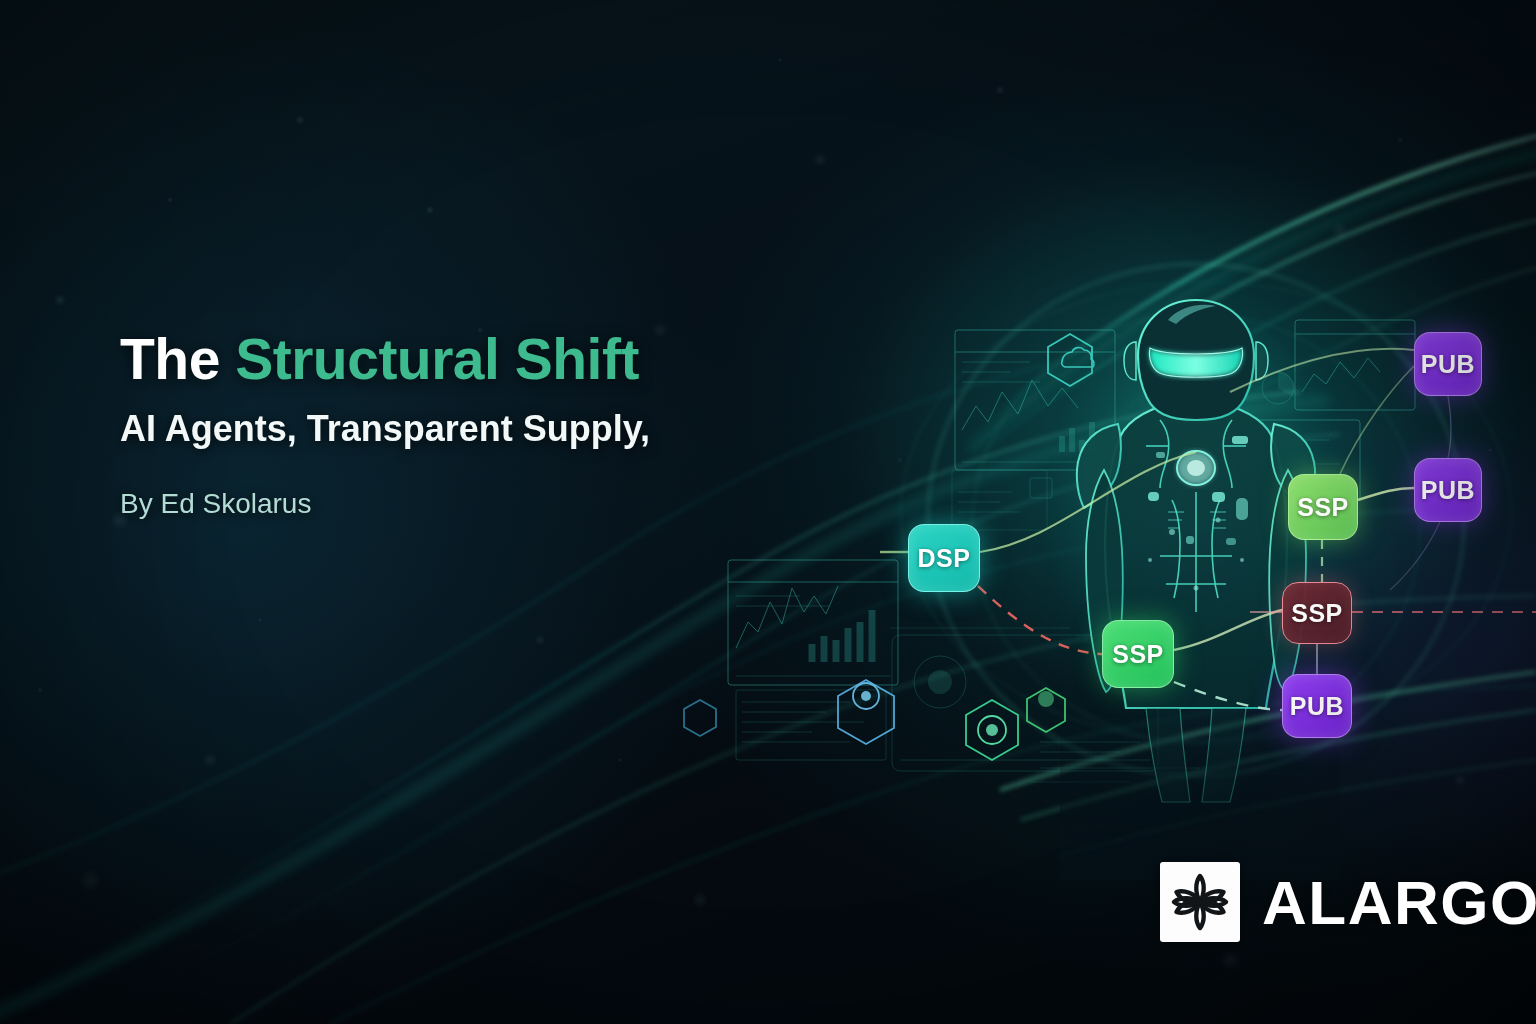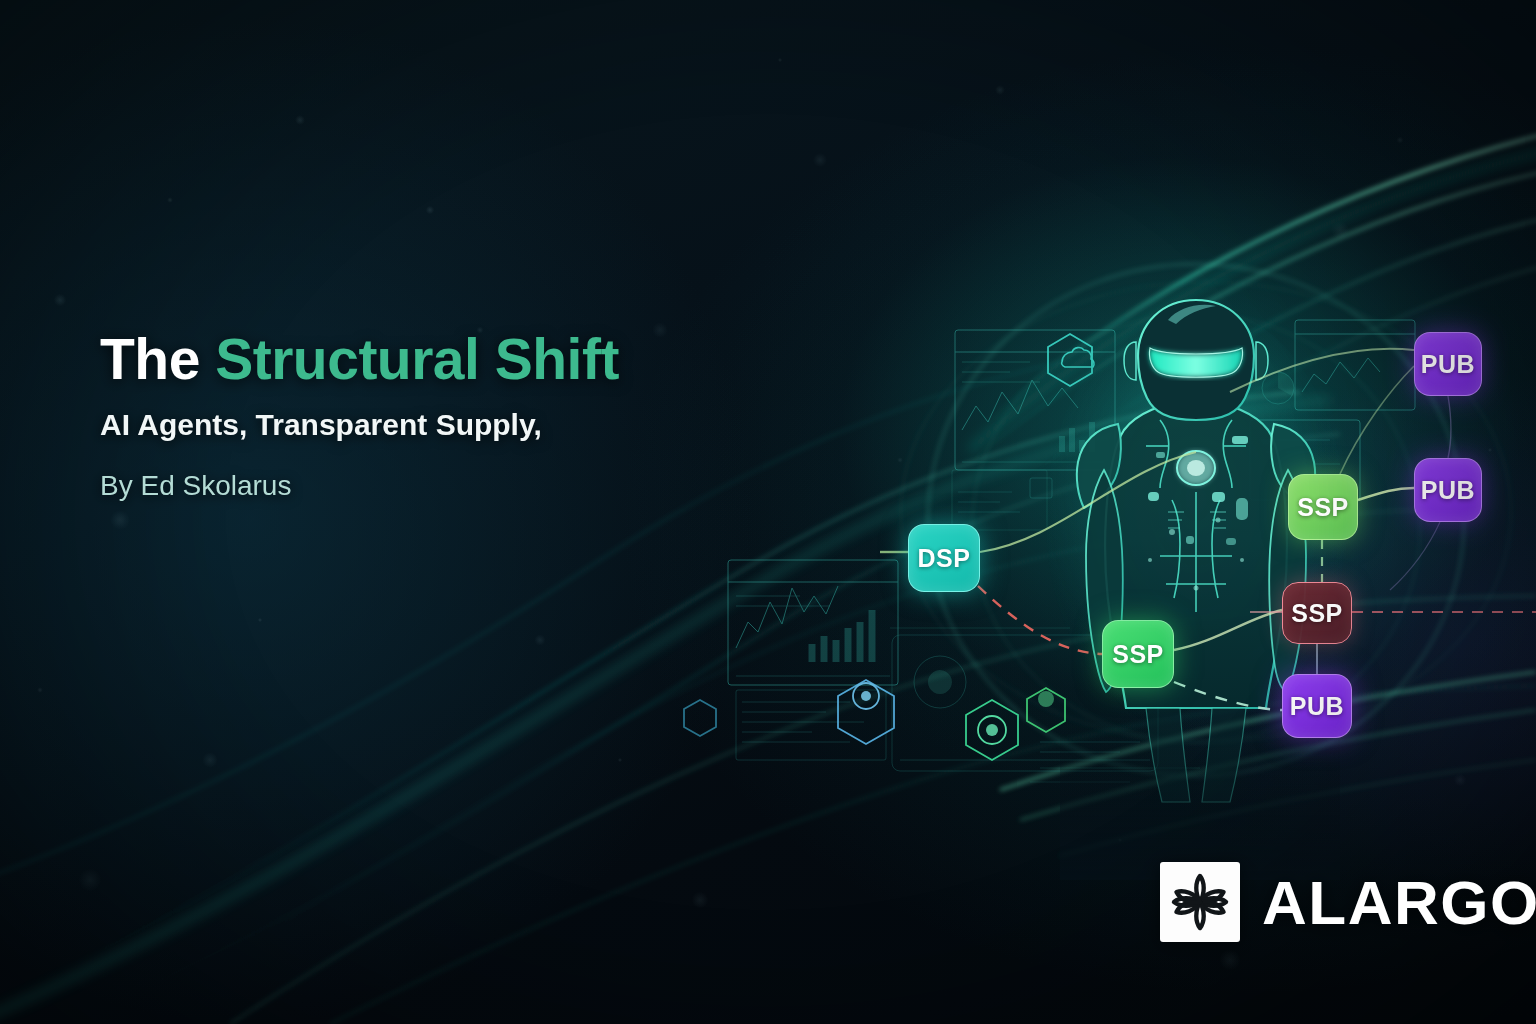--- a/index.html
+++ b/index.html
@@ -51,32 +51,32 @@
       radial-gradient(circle 3px at 780px 60px, rgba(200,235,240,.16), transparent 70%);
   }
   .vignette{
     position:absolute; inset:0; pointer-events:none;
     background:radial-gradient(ellipse 1200px 880px at 50% 50%, rgba(0,0,0,0) 45%, rgba(0,0,0,.55) 100%);
   }
 
   svg.layer{ position:absolute; inset:0; width:1536px; height:1024px; pointer-events:none; }
 
   
-  .text-block{ position:absolute; left:100px; top:330px; width:700px; }
+  .text-block{ position:absolute; left:120px; top:330px; width:700px; }
   .title{
     font-size:57px; font-weight:700; line-height:1.04; letter-spacing:-0.5px;
     color:#ffffff; text-shadow:0 2px 14px rgba(0,0,0,.75);
   }
   .title .accent{ color:#3dba8e; }
   .subtitle{
-    margin-top:16px; font-size:30px; font-weight:600; line-height:1.36;
+    margin-top:16px; font-size:36px; font-weight:600; line-height:1.36;
     color:#f2f7f7; text-shadow:0 2px 12px rgba(0,0,0,.8);
   }
   .byline{
-    margin-top:24px; font-size:28px; font-weight:400; color:#b4dcd5;
+    margin-top:34px; font-size:28px; font-weight:400; color:#b4dcd5;
     text-shadow:0 2px 12px rgba(0,0,0,.8);
   }
 
   
   .logo{ position:absolute; left:1160px; top:862px; display:flex; align-items:center; gap:22px; }
   .logo-mark{
     width:80px; height:80px; background:#fdfdfd; border-radius:3px;
     display:flex; align-items:center; justify-content:center;
     box-shadow:0 2px 18px rgba(0,0,0,.5);
   }

